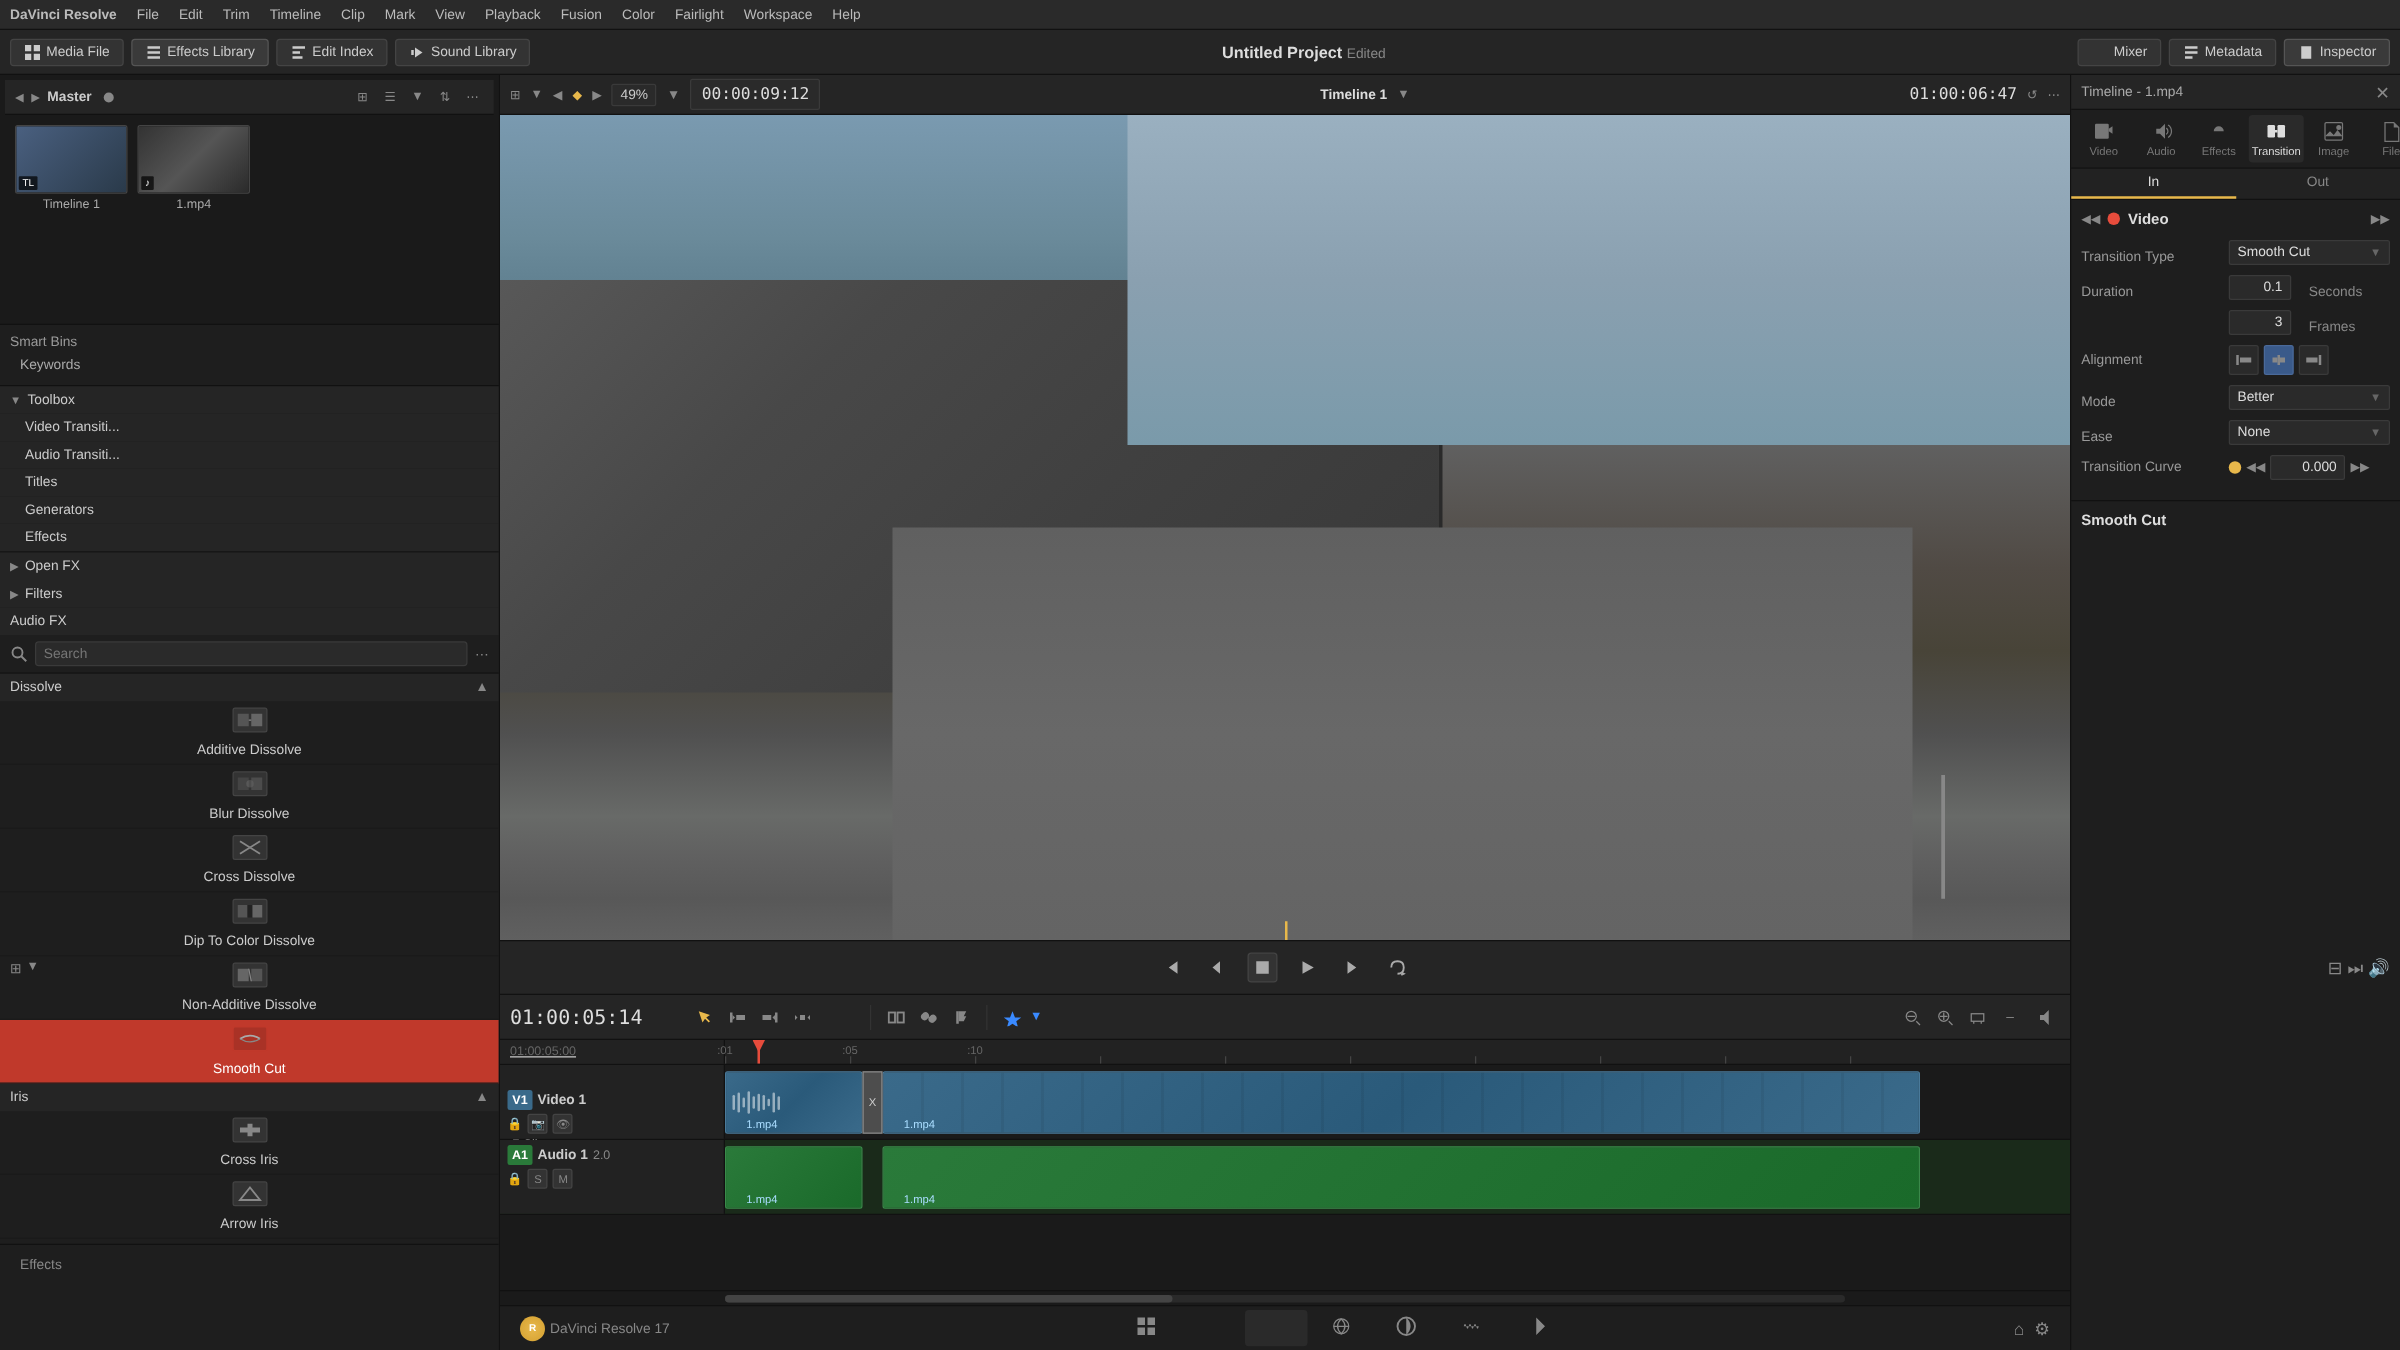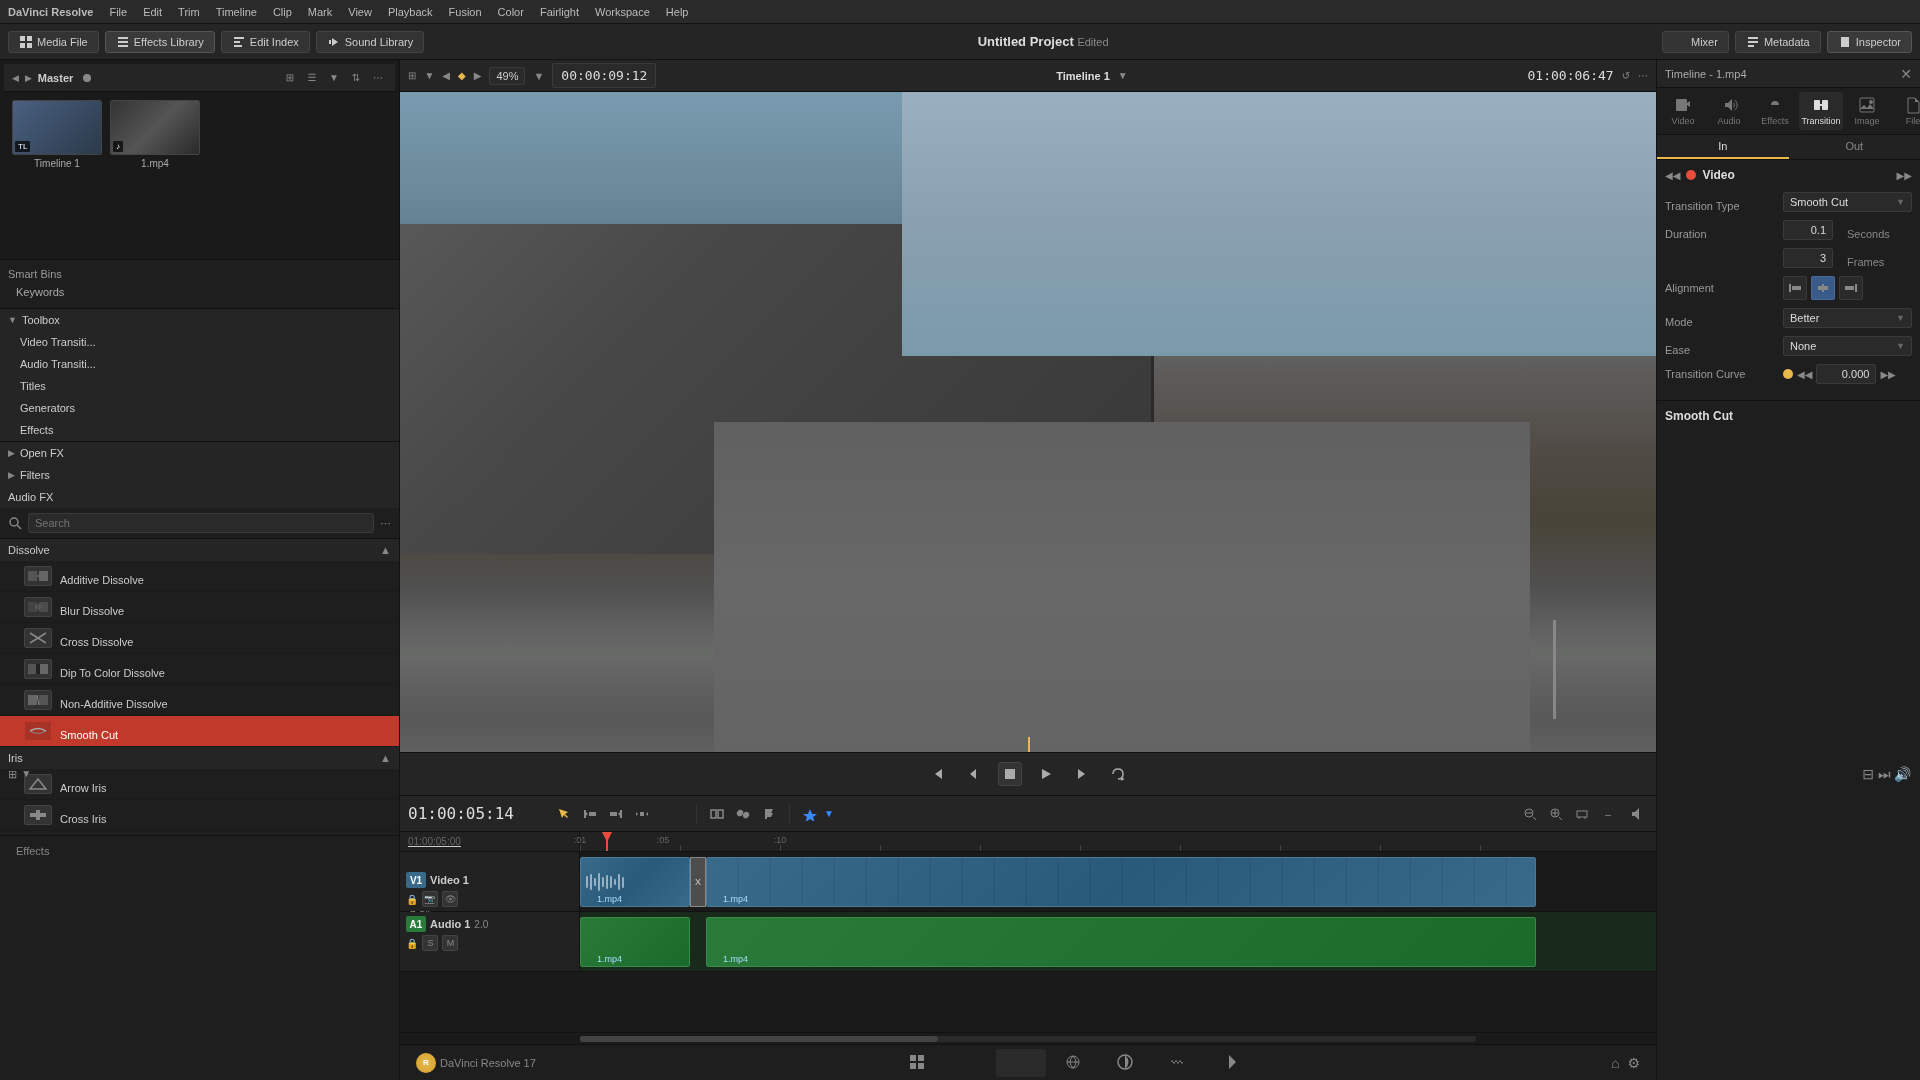--- a/index.html
+++ b/index.html
@@ -203,25 +203,26 @@
       justify-content: space-between;
       padding: 5px 8px;
       background: #252525;
       font-size: 11px;
       color: #ccc;
       cursor: pointer;
     }
     .dissolve-items { }
     .effect-item {
       display: flex;
-      align-items: flex-end;
-      padding: 5px 24px;
+      align-items: center;
+      padding: 5px 4px;
       gap: 8px;
       cursor: pointer;
       border-bottom: 1px solid #1a1a1a;
+      flex-direction: column;
     }
     .effect-item.active { background: #c0392b; color: #fff; }
     .effect-icon {
       width: 28px;
       height: 20px;
       background: #333;
       border: 1px solid #444;
       border-radius: 2px;
       display: flex;
       align-items: center;
@@ -904,33 +905,33 @@
       </div>
 
       <div class="iris-section">
         <div class="dissolve-header">
           <span>Iris</span>
           <span style="color:#888;">▲</span>
         </div>
         <div class="effect-item">
           <div class="effect-icon">
             <svg width="20" height="14" viewBox="0 0 20 14">
-                <polygon points="10,2 18,12 2,12" fill="none" stroke="#888" stroke-width="1.5"></polygon>
+                <rect x="8" y="2" width="4" height="10" fill="#888"></rect>
+                <rect x="2" y="5" width="16" height="4" fill="#888"></rect>
               </svg>
           </div>
-          <span class="effect-label">Arrow Iris</span>
+          <span class="effect-label">Cross Iris</span>
         </div>
         <div class="effect-item">
           <div class="effect-icon">
             <svg width="20" height="14" viewBox="0 0 20 14">
-                <rect x="8" y="2" width="4" height="10" fill="#888"></rect>
-                <rect x="2" y="5" width="16" height="4" fill="#888"></rect>
+                <polygon points="10,2 18,12 2,12" fill="none" stroke="#888" stroke-width="1.5"></polygon>
               </svg>
           </div>
-          <span class="effect-label">Cross Iris</span>
+          <span class="effect-label">Arrow Iris</span>
         </div>
 
         <div style="padding: 8px 8px 4px; border-top: 1px solid #111; margin-top: 4px;">
           <span class="effects-label">Effects</span>
         </div>
       </div>
 
     </div>
   </div>
 
@@ -1132,21 +1133,21 @@
           <div class="ruler-mark" style="left:100px;"></div>
           <div class="ruler-mark" style="left:200px;"></div>
           <div class="ruler-mark" style="left:300px;"></div>
           <div class="ruler-mark" style="left:400px;"></div>
           <div class="ruler-mark" style="left:500px;"></div>
           <div class="ruler-mark" style="left:600px;"></div>
           <div class="ruler-mark" style="left:700px;"></div>
           <div class="ruler-mark" style="left:800px;"></div>
           <div class="ruler-mark" style="left:900px;"></div>
           <div class="ruler-label" style="left:0;">:01</div>
-          <div class="ruler-label" style="left:83px;">:05</div>
+          <div class="ruler-label" style="left:100px;">:05</div>
           <div class="ruler-label" style="left:200px;">:10</div>
         </div>
       </div>
 
       <div class="track-row">
         <div class="track-header">
           <div style="display:flex; align-items:center; gap:4px;margin-top:16px;">
             <div class="track-badge">V1</div>
             <span class="track-name">Video 1</span>
           </div>

